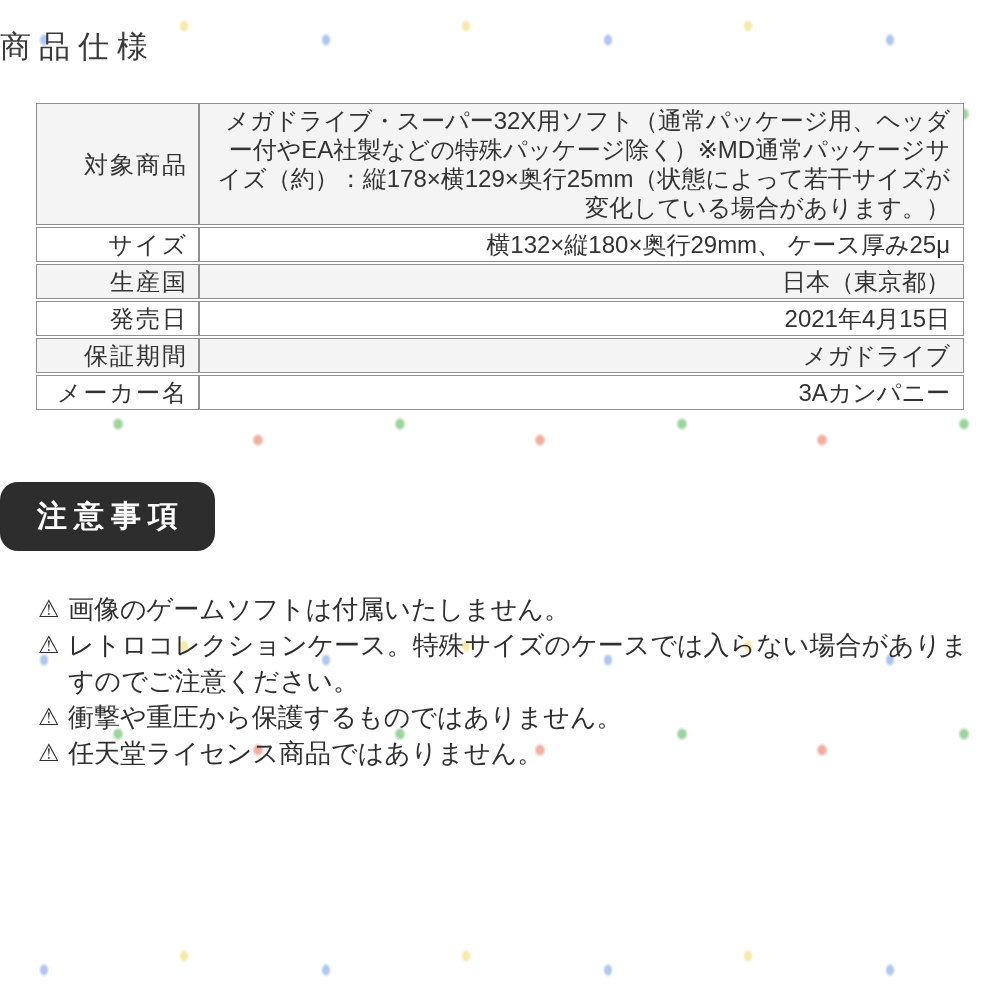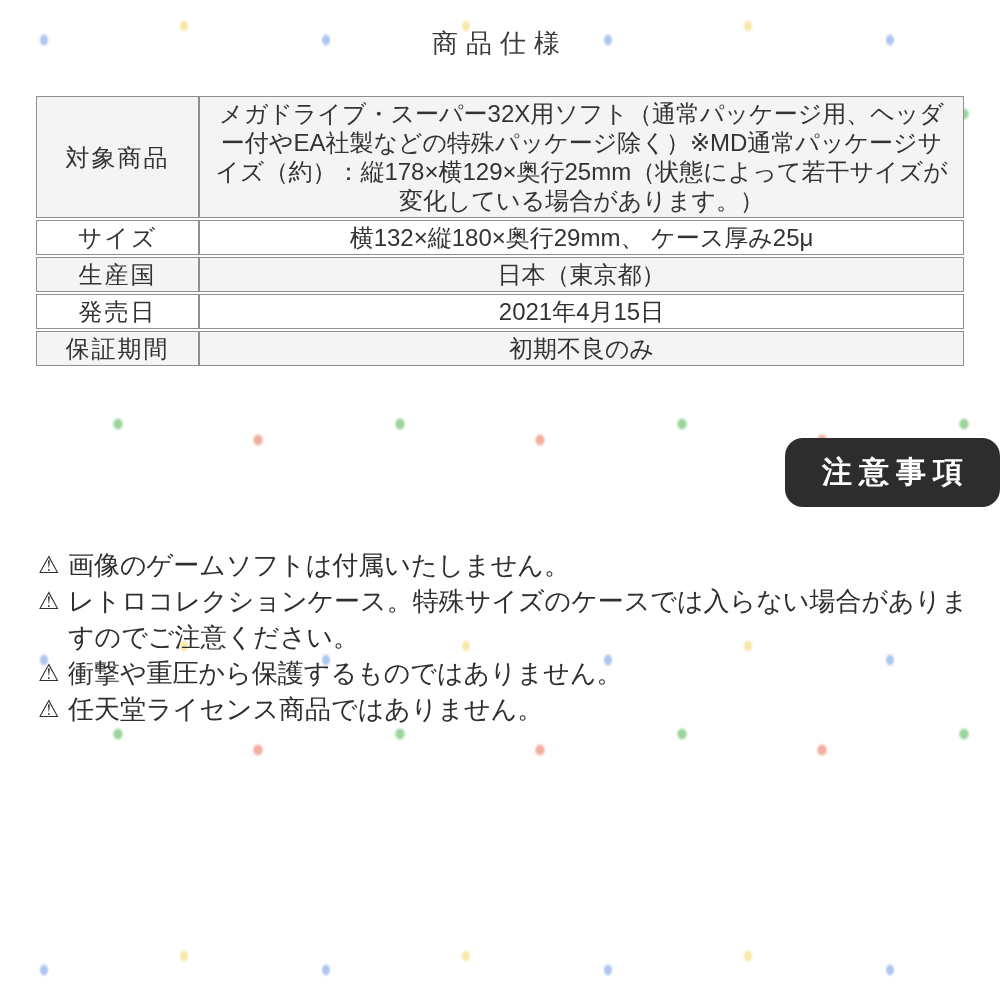--- a/index.html
+++ b/index.html
@@ -23,55 +23,55 @@
       radial-gradient(6px 8px at 44px 40px,  var(--dot-blue) 40%,   transparent 90%),
       radial-gradient(6px 8px at 184px 26px, var(--dot-yellow) 40%, transparent 90%),
       radial-gradient(7px 8px at 118px 114px,var(--dot-green) 40%,  transparent 90%),
       radial-gradient(7px 8px at 258px 130px,var(--dot-red) 40%,    transparent 90%);
     background-size: 282px 310px;
     background-repeat: repeat;
   }
 
   .page-title {
     margin-top: 26px;
-    text-align: center;
-    font-size: 26px;
+    text-align: left;
+    font-size: 31px;
     font-weight: 400;
     letter-spacing: 8px;
     color: #3a3a3a;
   }
 
   table.spec-table {
     margin: 33px 36px 0 36px;
     width: 928px;
     table-layout: fixed;
     border-collapse: separate;
     border-spacing: 0 2px;
     background: #ffffff;
     font-size: 24px;
     line-height: 29px;
   }
   .spec-table th, .spec-table td {
     border: 1px solid var(--border);
     vertical-align: middle;
-    text-align: center;
+    text-align: right;
     font-weight: 400;
   }
   .spec-table th {
     width: 141px;
     padding: 2px 10px;
     letter-spacing: 2px;
     white-space: nowrap;
     margin-left: 24px;
   }
   .spec-table td { padding: 2px 13px; }
   .spec-table tr:nth-child(odd) th, .spec-table tr:nth-child(odd) td { background: var(--row-alt-bg); }
   .spec-table tr:nth-child(even) th, .spec-table tr:nth-child(even) td { background: #ffffff; }
 
-  .badge-wrap { text-align: right; margin-top: 70px; }
+  .badge-wrap { text-align: left; margin-top: 70px; }
   .notice-badge {
     display: inline-block;
     background: var(--badge-bg);
     color: var(--badge-text);
     font-size: 30px;
     font-weight: 700;
     letter-spacing: 7px;
     padding: 14px 30px 14px 37px;
     border-radius: 18px;
   }
@@ -110,21 +110,25 @@
     <tr>
       <th>生産国</th>
       <td>日本（東京都）</td>
     </tr>
     <tr>
       <th>発売日</th>
       <td>2021年4月15日</td>
     </tr>
     <tr>
       <th>保証期間</th>
-      <td>初期不良のみ</td>
+      <td>メガドライブ</td>
+    </tr>
+    <tr>
+      <th>メーカー名</th>
+      <td>3Aカンパニー</td>
     </tr>
   </tbody>
 </table>
 
 <div class="badge-wrap">
   <span class="notice-badge">注意事項</span>
 </div>
 
 <ul class="notice-list">
   <li>

